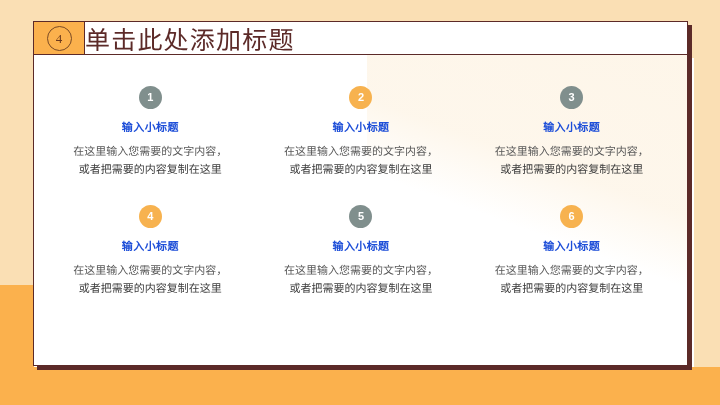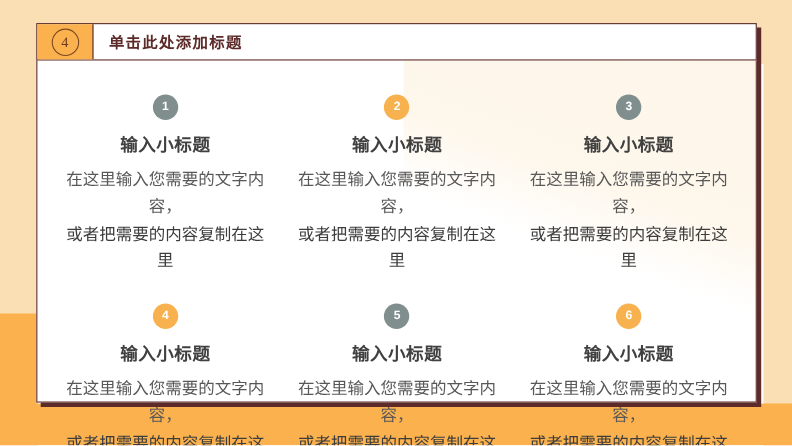--- a/index.html
+++ b/index.html
@@ -145,25 +145,24 @@
     align-items: center;
     justify-content: center;
     font-size: 13px;
     color: #6d3a1c;
     font-family: "Liberation Serif", "DejaVu Serif", serif;
     line-height: 1;
   }
   .header-title {
     display: flex;
     align-items: center;
-    padding-left: 14px;
-    font-size: 14px;
+    font-size: 25px;
     color: #5c2a28;
     letter-spacing: 1.2px;
-    font-weight: 700;
+    font-weight: 400;
     font-family: "DejaVu Sans", "Liberation Sans", sans-serif;
   }
 
   
   .grid {
     position: absolute;
     left: 45px;
     top: 86px;
     width: 632px;
     display: flex;
@@ -188,29 +187,29 @@
     color: #ffffff;
     font-size: 11px;
     font-weight: bold;
     line-height: 1;
     margin-bottom: 9px;
   }
   .num-circle.gray   { background: #808f8d; }
   .num-circle.orange { background: #f7b24f; }
 
   .cell-title {
-    font-size: 16px;
+    font-size: 11px;
     font-weight: bold;
-    color: #404040;
+    color: #1d4ed8;
     margin-bottom: 9px;
     letter-spacing: 0.4px;
     font-family: "DejaVu Sans", "Liberation Sans", sans-serif;
   }
   .cell-desc {
-    font-size: 15px;
+    font-size: 11px;
     color: #585858;
     line-height: 1.65;
     text-align: center;
     width: 100%;
     font-family: "DejaVu Sans", "Liberation Sans", sans-serif;
   }
   .cell-desc .l1 { display: block; font-weight: 400; }
   .cell-desc .l2 { display: block; font-weight: normal; color: #3c3c3c; }
 </style>
 </head>

